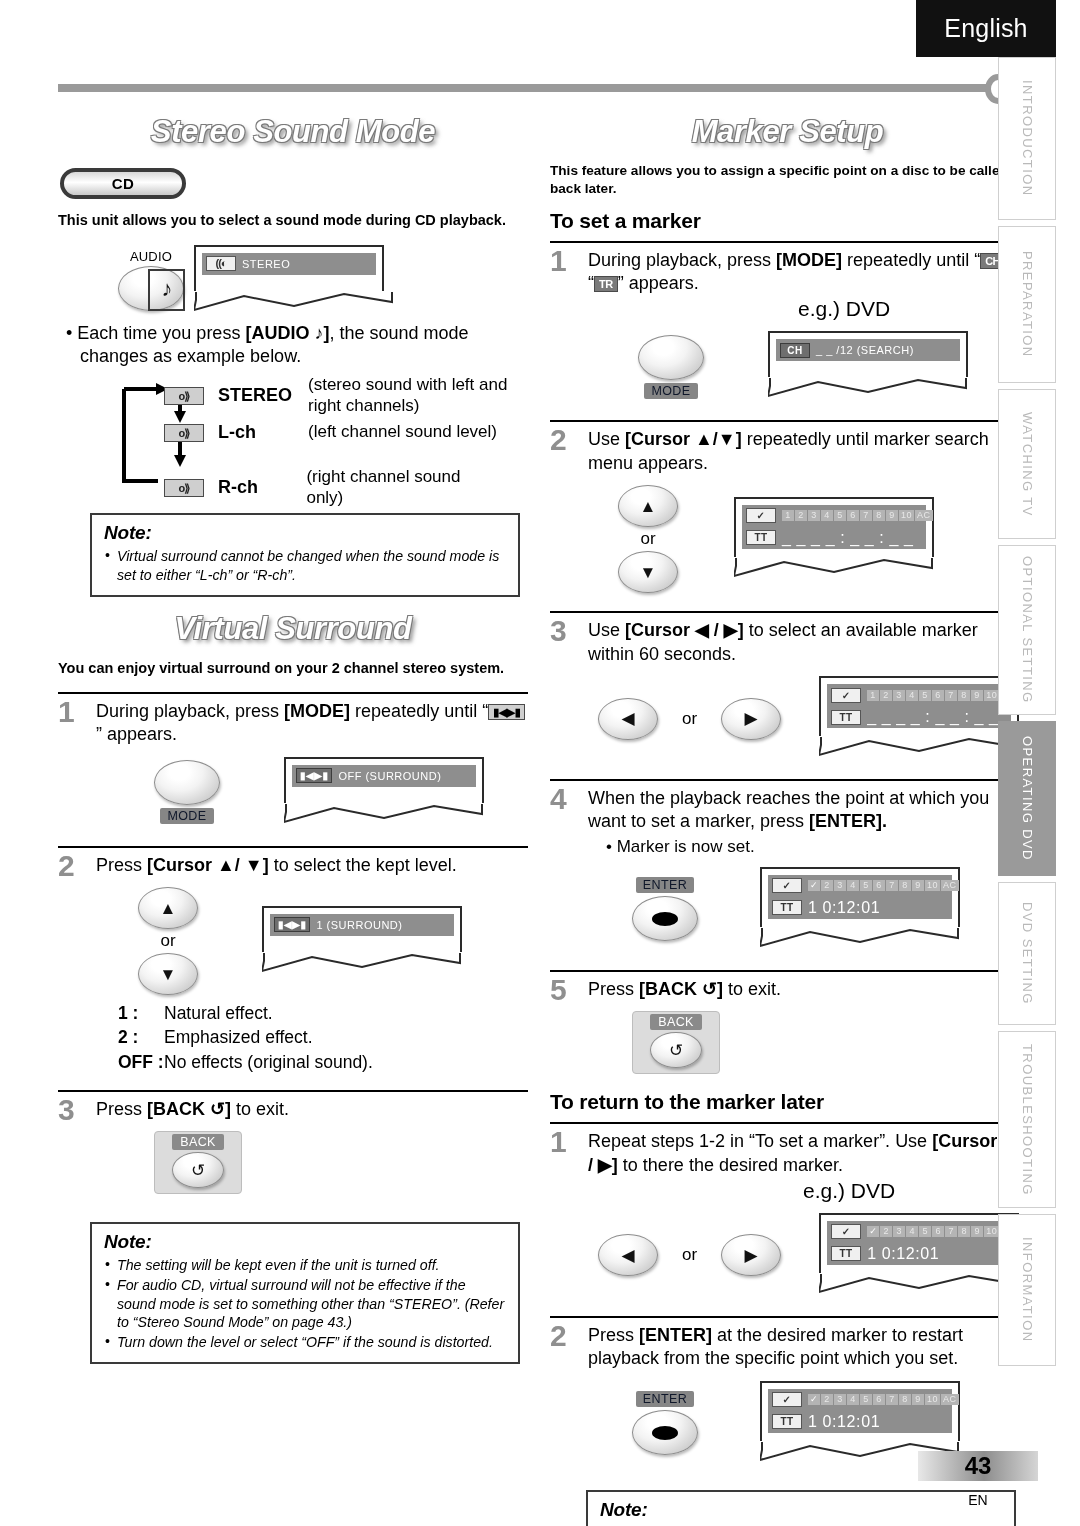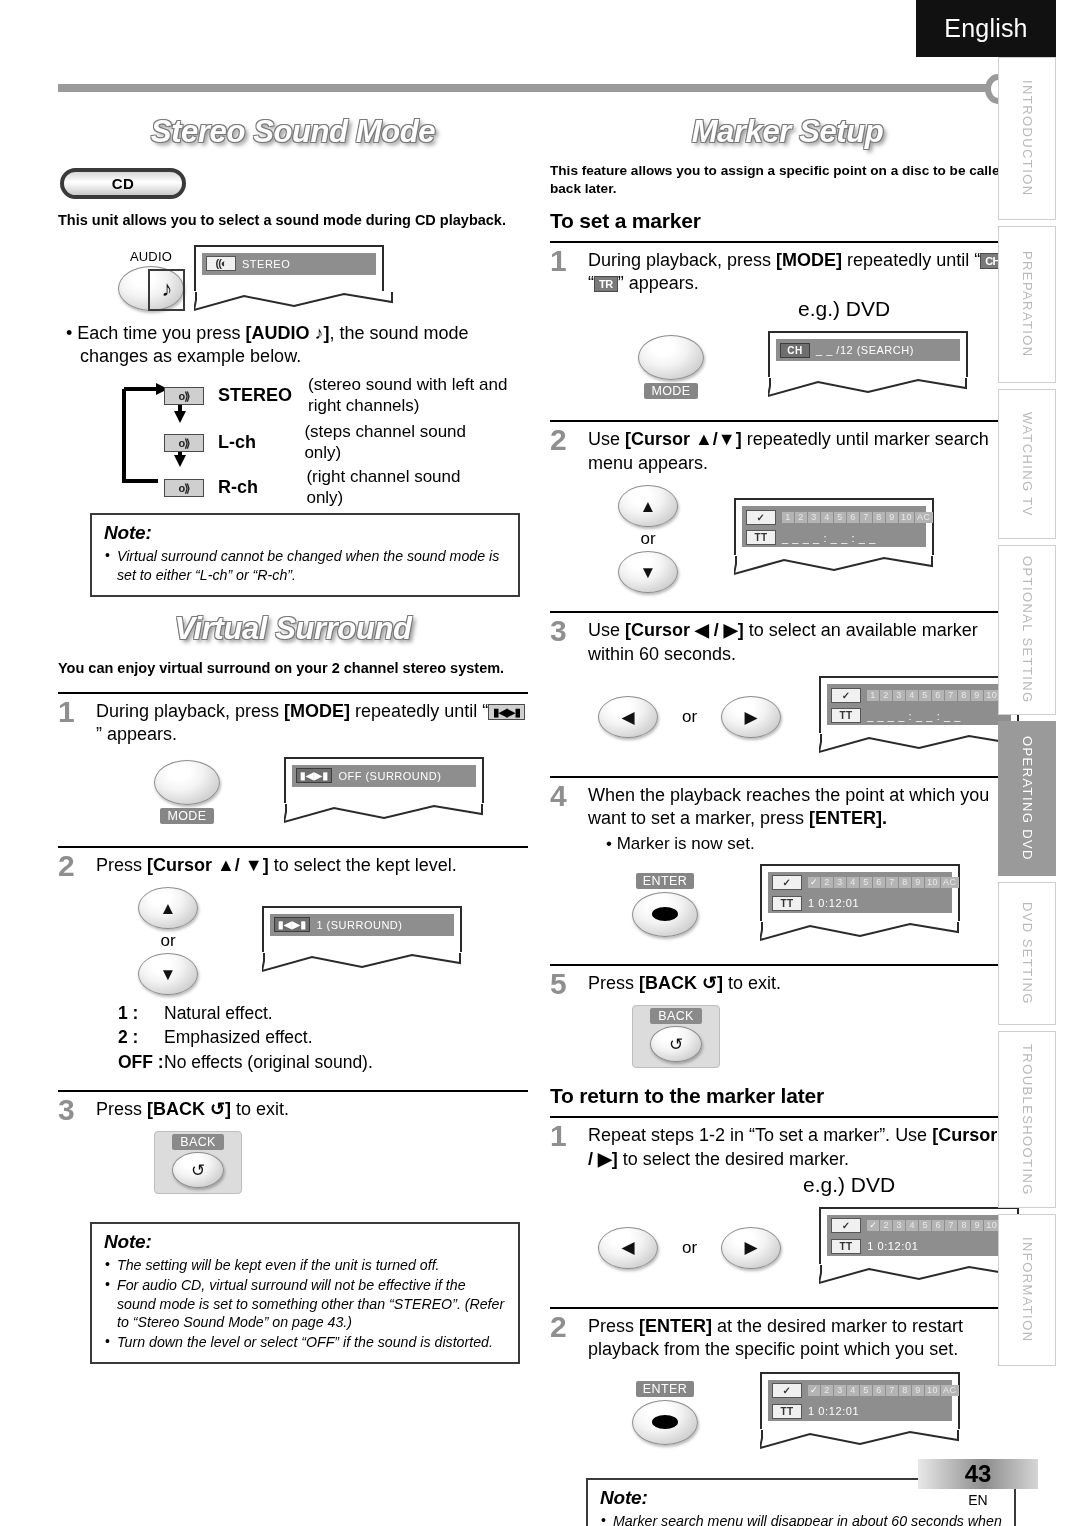--- a/index.html
+++ b/index.html
@@ -91,21 +91,21 @@
 
   b,strong{font-weight:bold;}
 
   
   .keyrow{display:flex;align-items:center;gap:10px;margin:10px 0 6px 0;}
   .keywrap{display:flex;flex-direction:column;align-items:center;}
   .key-label{
     font-size:13px;text-align:center;margin-bottom:2px;letter-spacing:.2px;
   }
   .key-cap{
-    background:#868686;color:#ffffff;font-size:12.5px;
+    background:#868686;color:#0f172a;font-size:12.5px;
     padding:1px 7px;border-radius:2px;letter-spacing:.4px;
     display:inline-block;
   }
   .btn-oval{
     width:64px;height:43px;border-radius:50%;
     background:radial-gradient(ellipse at 38% 26%, #ffffff 18%, #f3f3f3 42%, #cfcfcf 78%, #b0b0b0 100%);
     border:1px solid #8d8d8d;
     display:flex;align-items:center;justify-content:center;
     box-shadow:1px 2px 3px rgba(0,0,0,.28);
   }
@@ -160,21 +160,21 @@
     text-align:center;
   }
   .ic.dk{background:#6e6e6e;color:#fff;border-color:#3c3c3c;}
   .ic.spk{letter-spacing:-1px;font-size:11px;}
   .mk-nums{display:flex;gap:1px;}
   .mk-nums span{
     background:#b4b4b4;color:#e8e8e8;font-size:9px;line-height:11px;
     padding:0 2px;min-width:8px;text-align:center;display:inline-block;
   }
   .mk-nums span.chk{background:#b4b4b4;color:#fff;}
-  .mk-time{font-size:11px;letter-spacing:.6px;}
+  .mk-time{font-size:16px;letter-spacing:.6px;}
   .eg{font-size:21px;margin:2px 0 0 0;}
 
   
   .cycle{position:relative;margin:6px 0 10px 60px;width:380px;height:126px;}
   .cycle .row{position:absolute;display:flex;align-items:center;gap:14px;left:46px;}
   .cycle .r1{top:0;}
   .cycle .r2{top:47px;}
   .cycle .r3{top:92px;}
   .cyc-icon{
     background:#cfcfcf;border:1px solid #4a4a4a;
@@ -221,21 +221,21 @@
   }
   .tab.active{background:#9a9a9a;color:#ffffff;border-color:#9a9a9a;}
 
   
   .footer{position:absolute;right:18px;bottom:18px;text-align:center;width:120px;}
   .pg-bar{
     background:linear-gradient(90deg,#e8e8e8,#8d8d8d 55%,#d5d5d5);
     height:30px;display:flex;align-items:center;justify-content:center;
   }
   .pg-no{font-size:24px;font-weight:bold;color:#000;}
-  .pg-en{font-size:14px;margin-top:3px;}
+  .pg-en{font-size:14px;margin-top:11px;}
   .inline-icon{
     background:#cfcfcf;border:1px solid #4a4a4a;font-size:11px;
     padding:0 4px;line-height:14px;display:inline-block;
     vertical-align:middle;font-weight:bold;letter-spacing:-.5px;
   }
   .inline-icon.dk{background:#7a7a7a;color:#fff;}
 </style>
 </head>
 <body>
 
@@ -292,21 +292,21 @@
         <path d="M56 80 L62 92 L68 80 Z" fill="#000"></path>
       </svg>
       <div class="row r1">
         <span class="cyc-icon">o⟫</span>
         <span class="cyc-name">STEREO</span>
         <span class="cyc-desc" style="width:200px;">(stereo sound with left and right channels)</span>
       </div>
       <div class="row r2">
         <span class="cyc-icon">o⟫</span>
         <span class="cyc-name">L-ch</span>
-        <span class="cyc-desc">(steps channel sound only)</span>
+        <span class="cyc-desc">(left channel sound level)</span>
       </div>
       <div class="row r3">
         <span class="cyc-icon">o⟫</span>
         <span class="cyc-name">R-ch</span>
         <span class="cyc-desc">(right channel sound only)</span>
       </div>
     </div>
 
     <div class="note" style="margin-left:32px;width:430px;">
       <h4>Note:</h4>
@@ -593,21 +593,21 @@
         </div>
       </div>
     </div>
 
     <div class="subhead" style="">To return to the marker later</div>
 
     <div class="rule"></div>
     <div class="step">
       <span class="num">1</span>
       <div class="txt">
-        <span>Repeat steps 1-2 in “To set a marker”. Use </span><b>[Cursor ◀ / ▶]</b><span> to select the desired marker.</span>
+        <span>Repeat steps 1-2 in “To set a marker”. Use </span><b>[Cursor ◀ / ▶]</b><span> to there the desired marker.</span>
       </div>
       <div class="eg" style="margin-left:215px;">e.g.) DVD</div>
       <div class="keyrow" style="margin-left:10px;gap:24px;align-items:center;">
         <div class="btn-oval small">
             <span class="glyph">◀</span>
           </div>
         <div class="or-lbl">or</div>
         <div class="btn-oval small">
             <span class="glyph">▶</span>
           </div>

